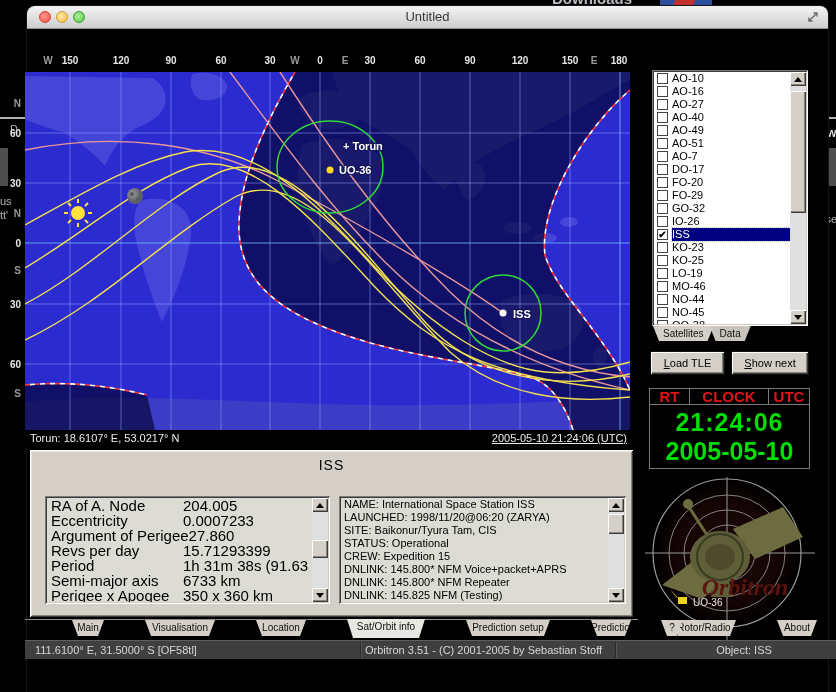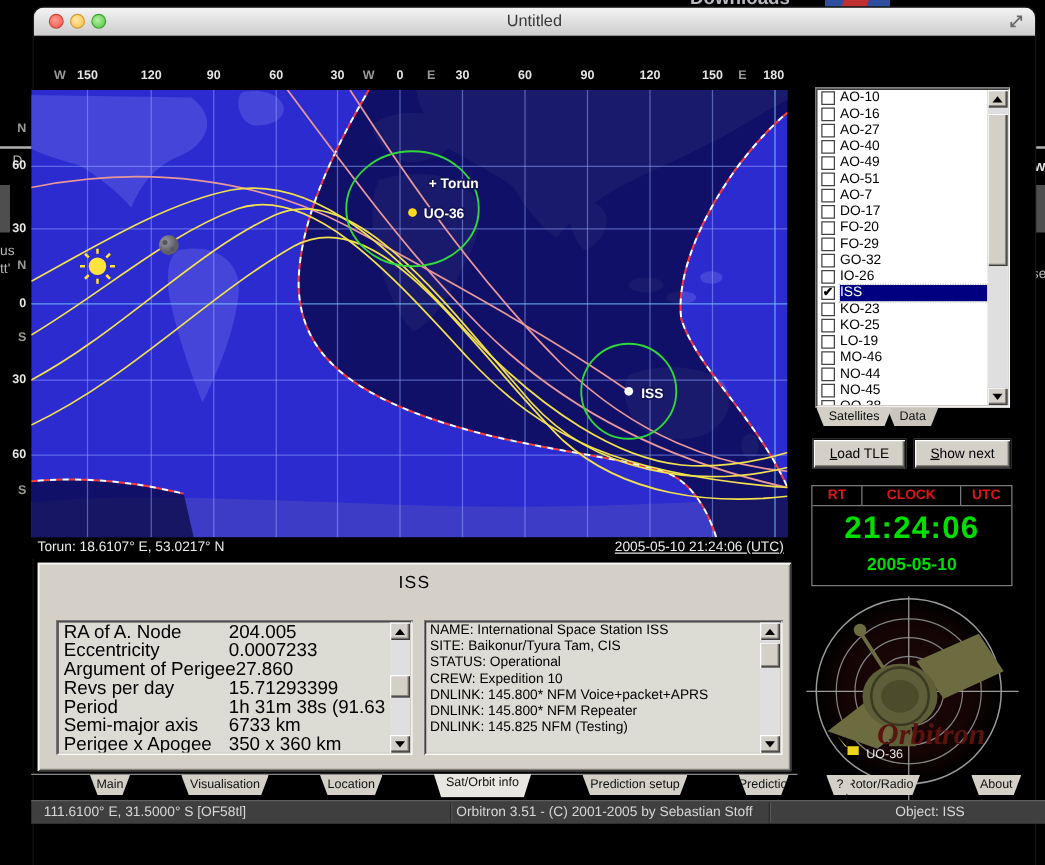--- a/index.html
+++ b/index.html
@@ -68,23 +68,23 @@
   .ltab{height:15px;line-height:15px;font-size:10px;color:#111;background:#c9c5bd;text-align:center;
         clip-path:polygon(0 0,100% 0,calc(100% - 6px) 100%,6px 100%);margin-right:-4px;padding:0 10px;}
   .ltab.active{background:#d4d0c8;z-index:2;position:relative;}
 
   .btn95{position:absolute;height:24px;background:#d4d0c8;border:1px solid #101010;
          font-family:"Liberation Sans",sans-serif;font-size:11px;color:#000;
          box-shadow:inset 1px 1px 0 #fdfdfd,inset -1px -1px 0 #3c3c3c,inset -2px -2px 0 #87847c;}
 
   .clock{position:absolute;left:649px;top:388px;width:161px;height:81px;background:#000;border:1px solid #7a7a7a;box-sizing:border-box;}
   .clock-head{display:flex;height:15px;border-bottom:1px solid #7a7a7a;}
-  .ch-cell{color:#e01414;font-weight:bold;font-size:11px;line-height:15px;text-align:center;box-sizing:border-box;}
+  .ch-cell{color:#e01414;font-weight:bold;font-size:15px;line-height:15px;text-align:center;box-sizing:border-box;}
   .clock-time{color:#00dd00;font-weight:bold;font-size:25px;line-height:31px;text-align:center;letter-spacing:1px;margin-top:2px;}
-  .clock-date{color:#00dd00;font-weight:bold;font-size:14px;line-height:26px;text-align:center;}
+  .clock-date{color:#00dd00;font-weight:bold;font-size:25px;line-height:26px;text-align:center;}
 
   
   .panel{position:absolute;left:30px;top:450px;width:603px;height:167px;background:#d4d0c8;}
   .panel-title{position:absolute;left:0;right:0;top:7px;text-align:center;font-size:14px;color:#000;letter-spacing:1px;}
   .listbox{position:absolute;top:46px;height:108px;background:#dcdcd4;}
   .lb1{left:15px;width:285px;}
   .lb2{left:309px;width:287px;}
   .lb-content{position:absolute;left:2px;top:2px;right:18px;bottom:2px;overflow:hidden;}
   .orow{display:flex;height:15px;line-height:15px;font-size:15px;color:#000;white-space:nowrap;}
   .orow .k{flex:0 0 132px;padding-left:4px;}
@@ -417,23 +417,24 @@
           </div>
         <div class="sb-thumb" style="top:42px;height:18px;"></div>
         <div class="sb-btn down">
             <span class="arr down"></span>
           </div>
       </div>
     </div>
     <div class="listbox sunken lb2">
       <div class="lb-content" id="detailrows">
           <div class="drow">NAME: International Space Station ISS</div>
+          <div class="drow">LAUNCHED: 1998/11/20@06:20 (ZARYA)</div>
           <div class="drow">SITE: Baikonur/Tyura Tam, CIS</div>
           <div class="drow">STATUS: Operational</div>
-          <div class="drow">CREW: Expedition 10</div>
+          <div class="drow">CREW: Expedition 15</div>
           <div class="drow">DNLINK: 145.800* NFM Voice+packet+APRS</div>
           <div class="drow">DNLINK: 145.800* NFM Repeater</div>
           <div class="drow">DNLINK: 145.825 NFM (Testing)</div>
         </div>
       <div class="sb" style="right:2px;top:2px;bottom:2px;">
         <div class="sb-btn up">
             <span class="arr up"></span>
           </div>
         <div class="sb-thumb" style="top:16px;height:20px;"></div>
         <div class="sb-btn down">

